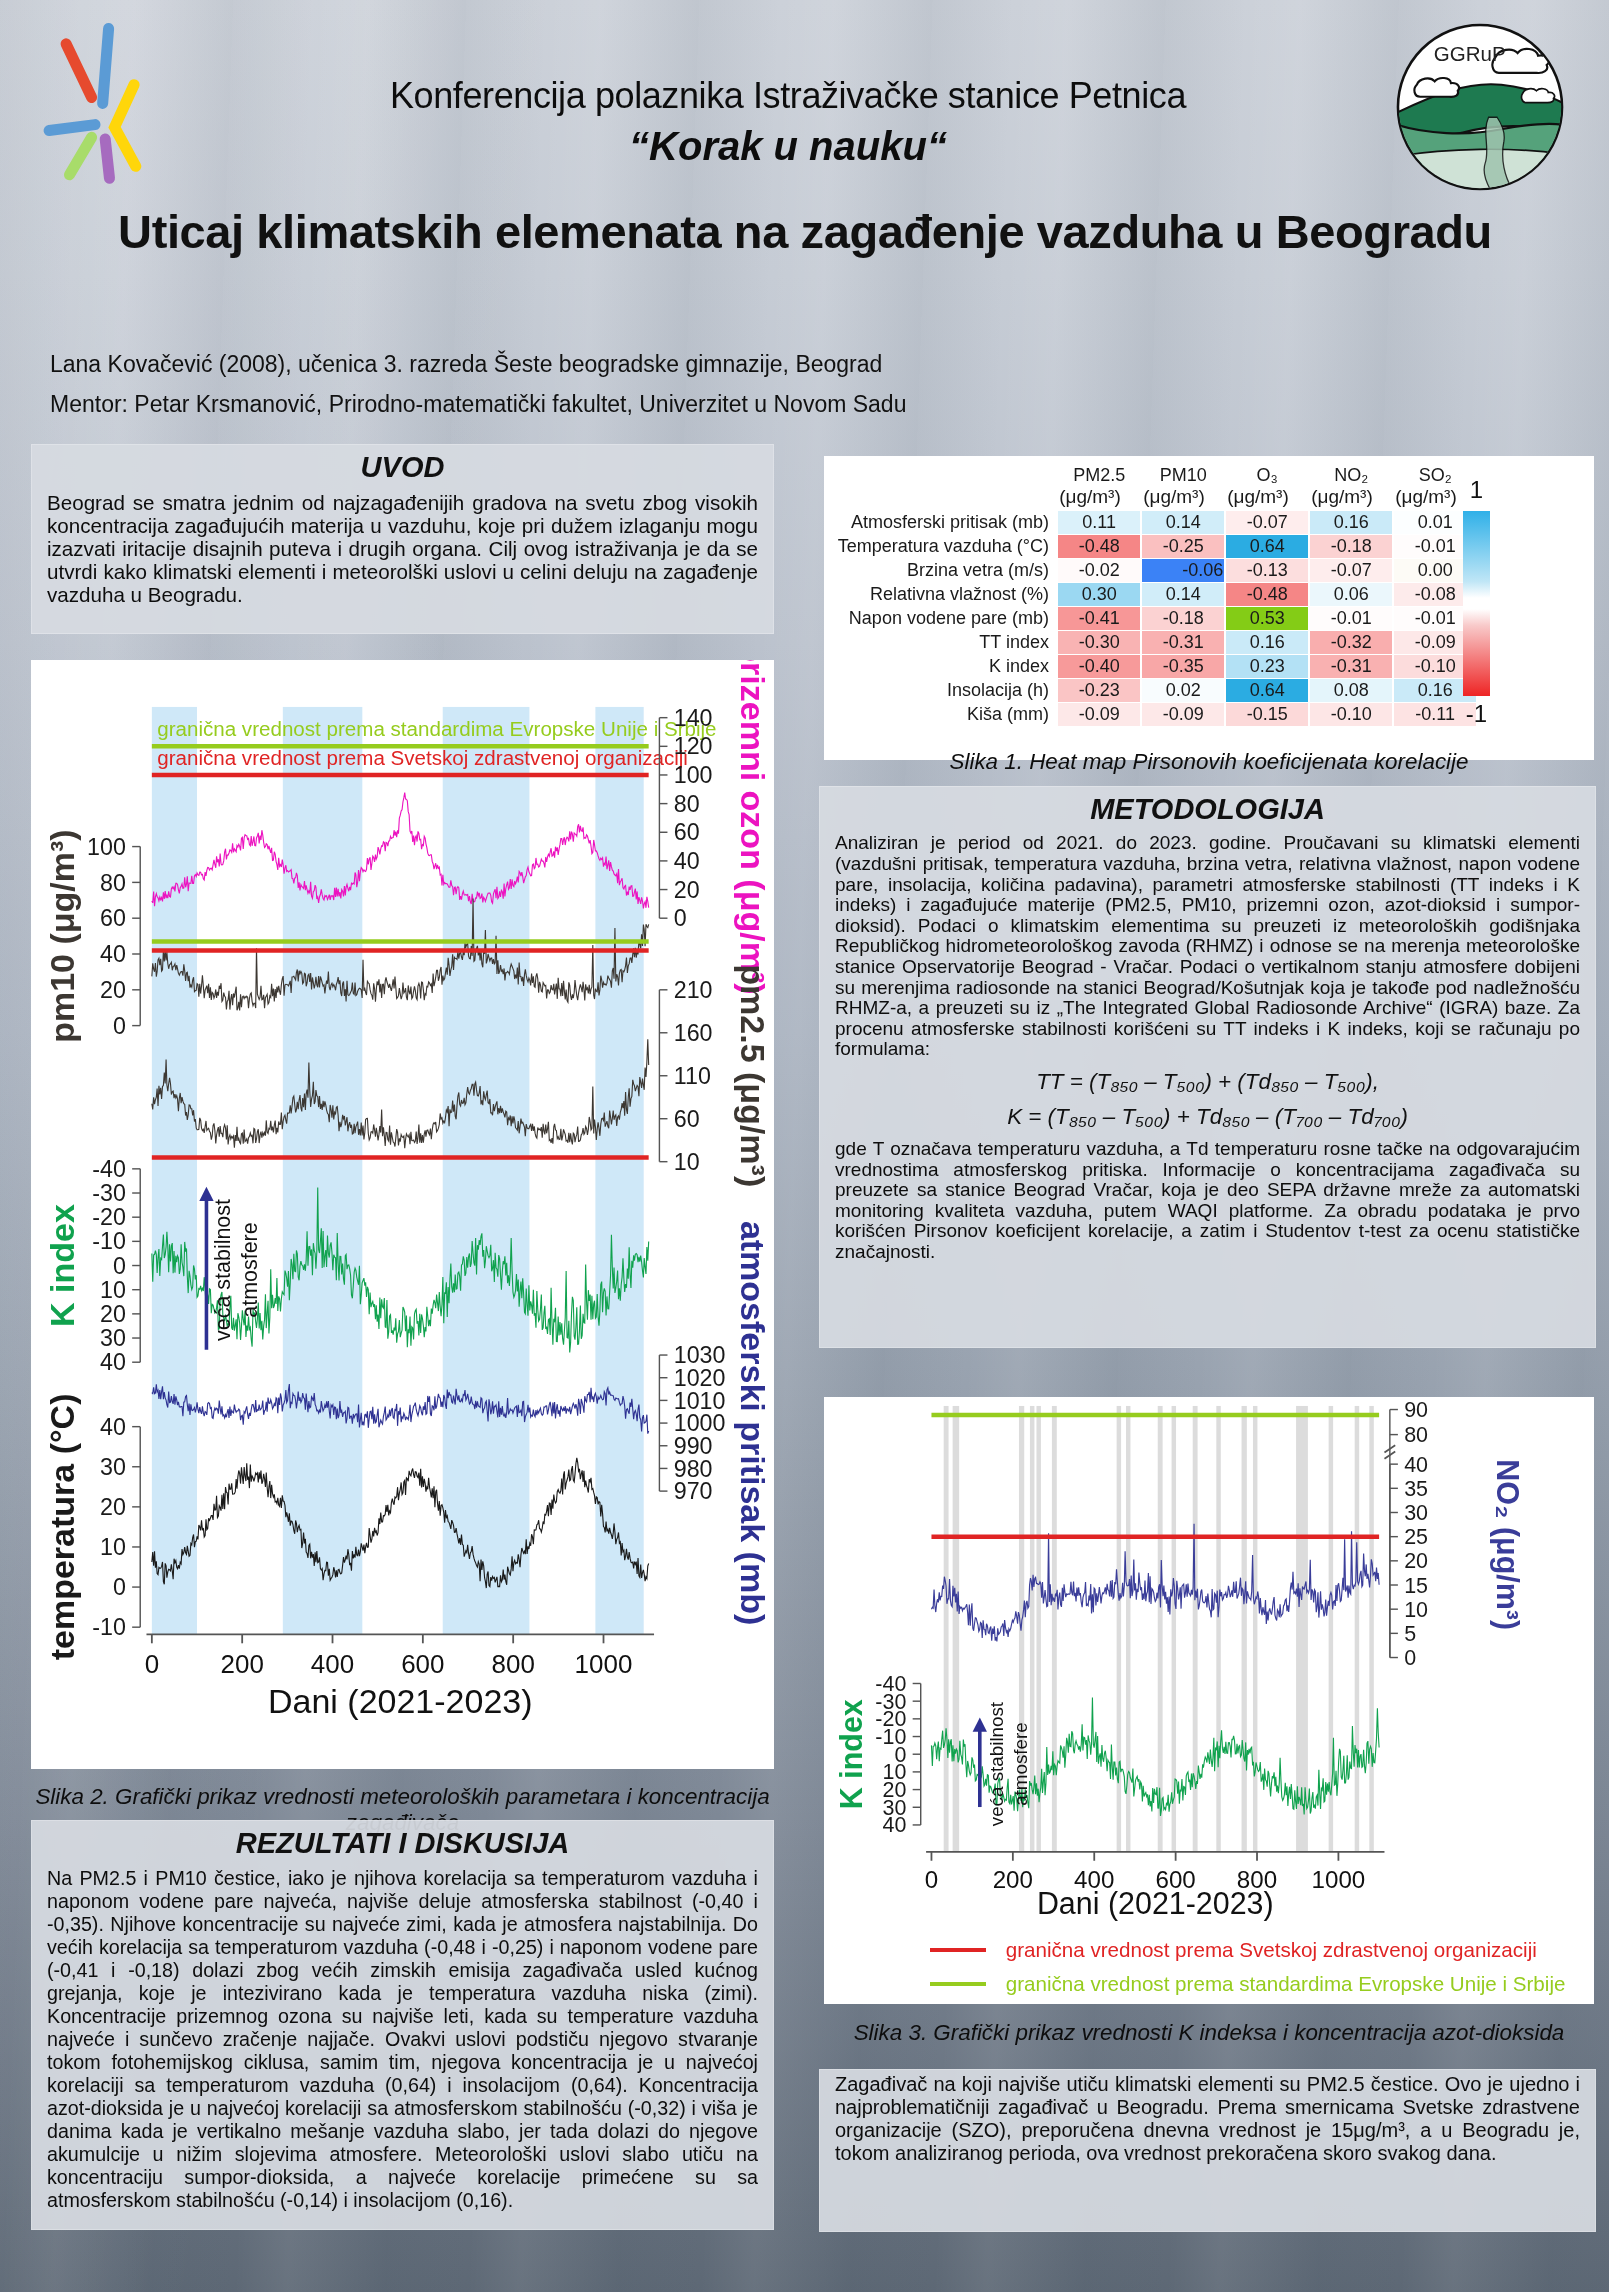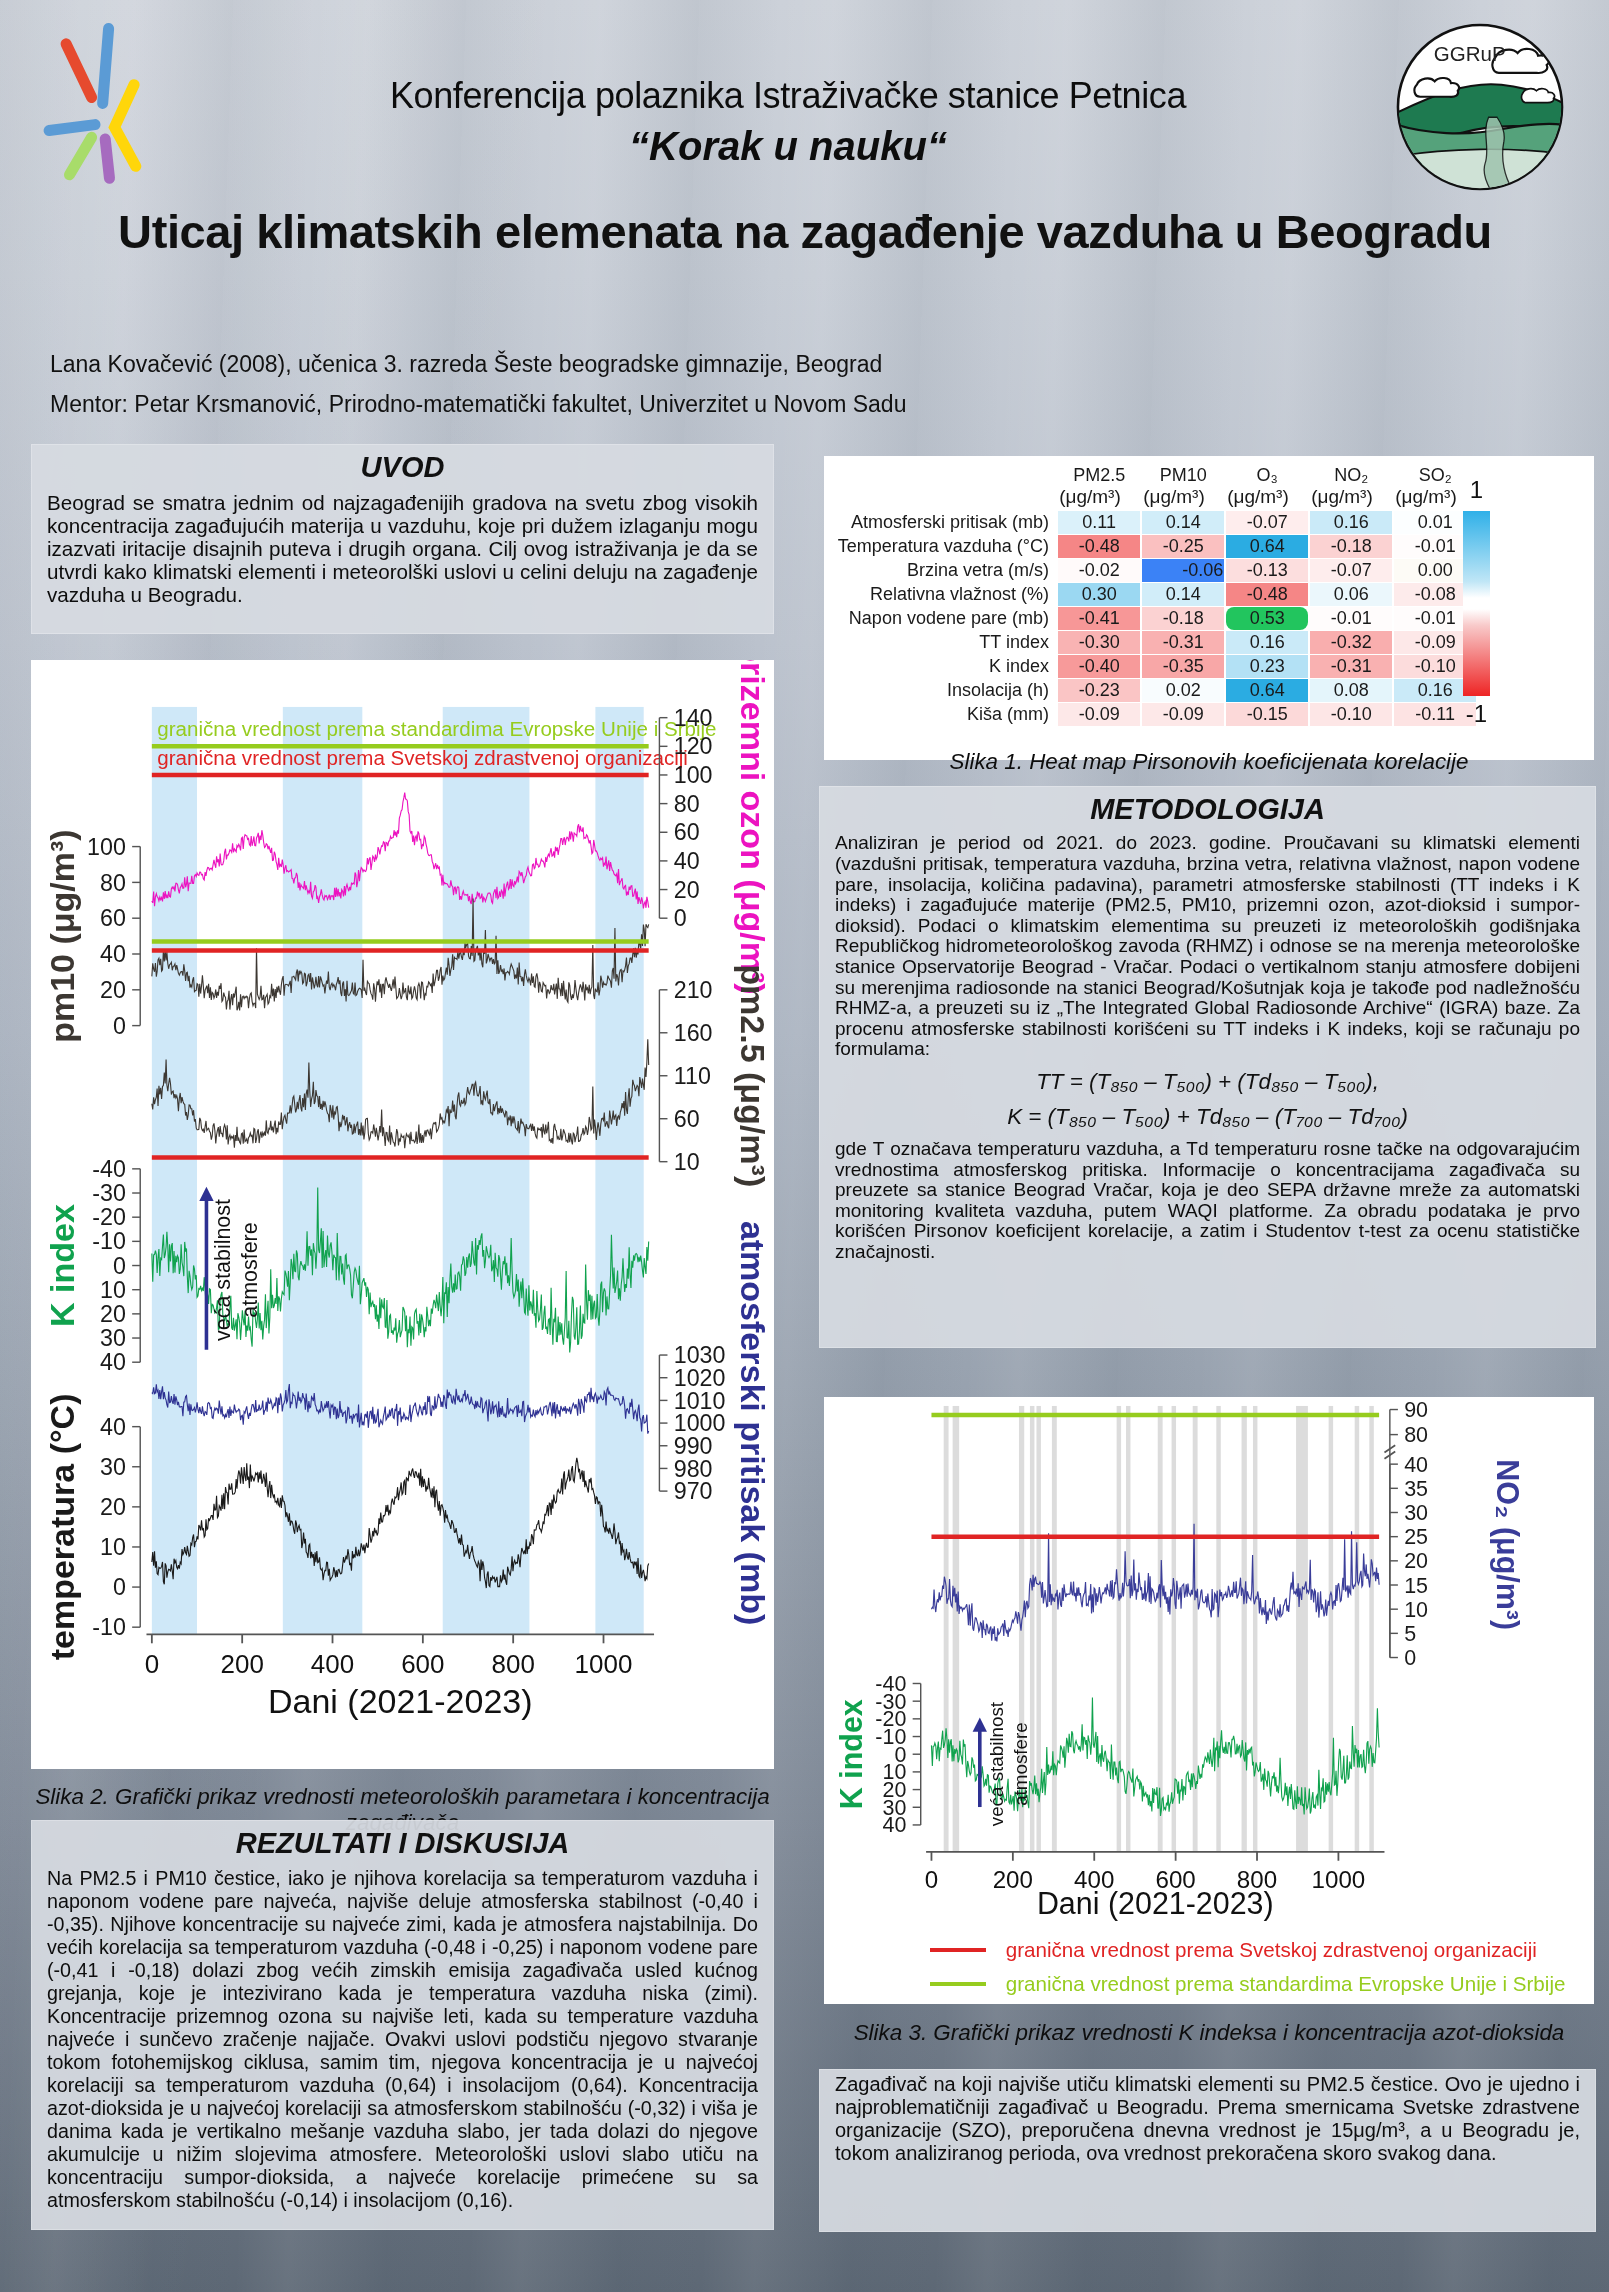--- a/index.html
+++ b/index.html
@@ -306,21 +306,21 @@
             <td style="background: rgb(155, 216, 242);">0.30</td>
             <td style="background: rgb(209, 237, 249);">0.14</td>
             <td style="background: rgb(245, 134, 134);">-0.48</td>
             <td style="background: rgb(235, 247, 252);">0.06</td>
             <td style="background: rgb(253, 235, 235);">-0.08</td>
           </tr>
           <tr>
             <th class="rowlab">Napon vodene pare (mb)</th>
             <td style="background: rgb(247, 151, 151);">-0.41</td>
             <td style="background: rgb(251, 210, 210);">-0.18</td>
-            <td style="background: #22c55e; border-radius: 8px;">0.53</td>
+            <td style="background: #84cc16;">0.53</td>
             <td style="background: rgb(255, 252, 252);">-0.01</td>
             <td style="background: rgb(255, 252, 252);">-0.01</td>
           </tr>
           <tr>
             <th class="rowlab">TT index</th>
             <td style="background: rgb(249, 179, 179);">-0.30</td>
             <td style="background: rgb(249, 177, 177);">-0.31</td>
             <td style="background: rgb(202, 234, 248);">0.16</td>
             <td style="background: rgb(249, 174, 174);">-0.32</td>
             <td style="background: rgb(253, 232, 232);">-0.09</td>

